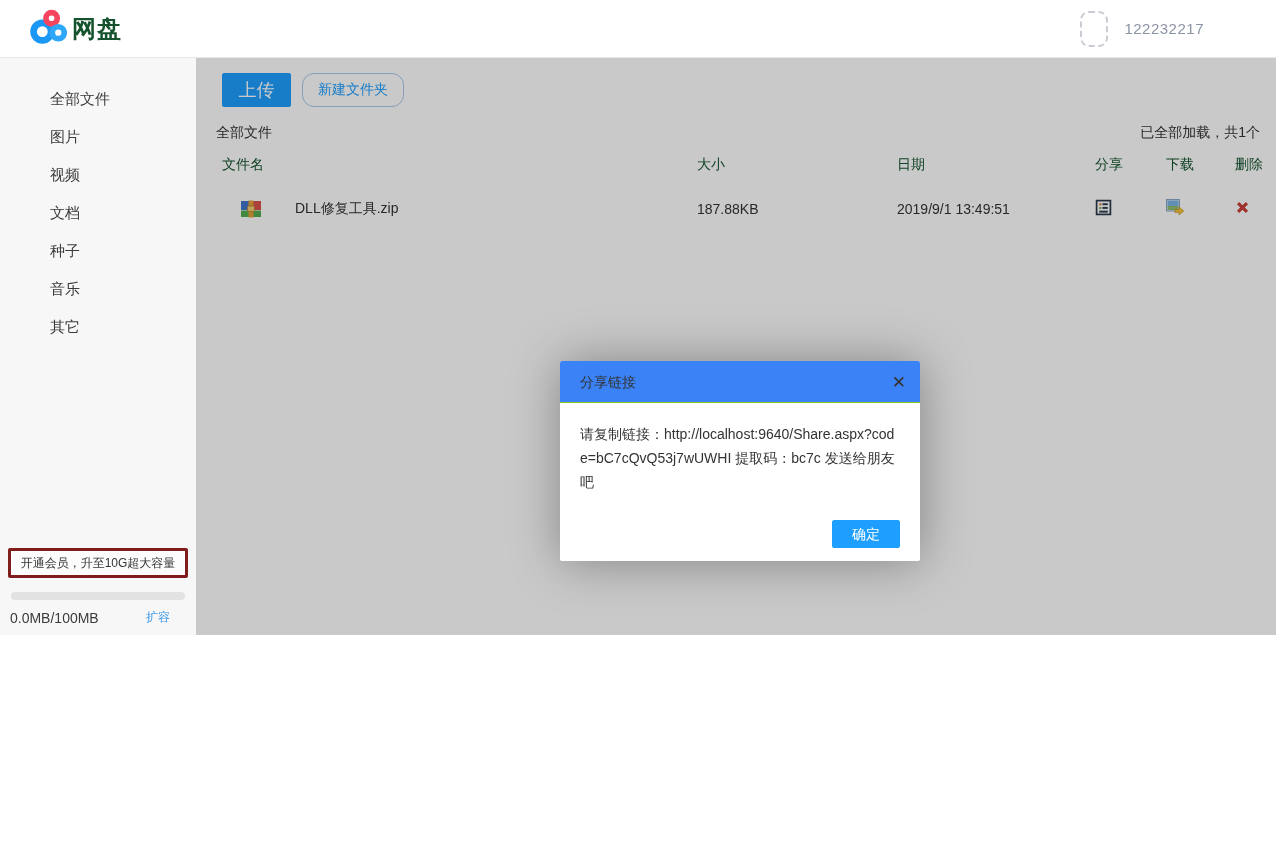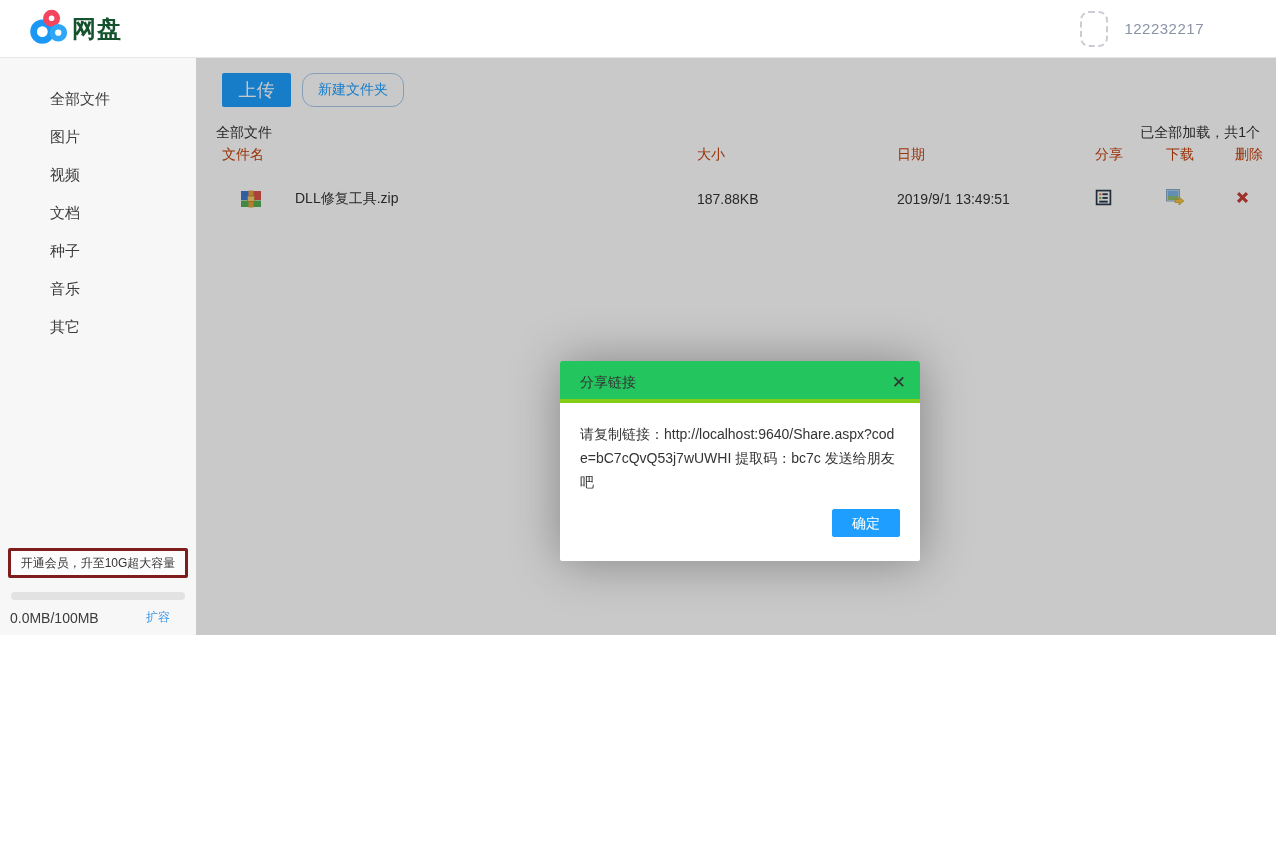--- a/index.html
+++ b/index.html
@@ -54,21 +54,21 @@
     border-radius:2px; font-size:18px; cursor:pointer; font-family:inherit;
   }
   .btn-newfolder {
     height:34px; padding:0 15px; background:#fff; border:1px solid #a9c9ea;
     color:#1E9FFF; border-radius:12px; font-size:14px; cursor:pointer; font-family:inherit;
   }
   .crumb-row {
     display:flex; justify-content:space-between; align-items:center;
     margin-top:17px; padding:0 16px 0 20px; font-size:14px; color:#333;
   }
-  .table-head { display:flex; align-items:center; margin-top:4px; font-size:14px; color:#c2410c; }
+  .table-head { display:flex; align-items:center; margin-top:14px; font-size:14px; color:#14532d; }
   .file-row { display:flex; align-items:center; margin-top:16px; height:38px; font-size:14px; color:#333; }
   .col-name { flex:1; display:flex; align-items:center; }
   .col-name.head-cell { padding-left:26px; }
   .col-size { width:200px; }
   .col-date { width:196px; }
   .col-share { width:70px; padding-left:2px; }
   .col-down  { width:70px; padding-left:3px; }
   .col-del   { width:43px; padding-left:2px; }
   .file-icon { margin-left:44px; width:22px; height:22px; flex-shrink:0; }
   .file-name { margin-left:33px; cursor:pointer; }
@@ -76,33 +76,33 @@
 
   
   .overlay { position:absolute; inset:0; background:rgba(0,0,0,0.21); z-index:5; }
   .modal {
     position:absolute; left:364px; top:303px; width:360px; height:200px;
     background:#fff; z-index:6; border-radius:2px;
     box-shadow:1px 1px 50px rgba(0,0,0,0.35);
     display:flex; flex-direction:column;
   }
   .modal-header {
-    height:42px; line-height:42px; background:#22c55e; border-bottom:4px solid #84cc16;
+    height:42px; line-height:42px; background:#3b82f6; border-bottom:1px solid #84cc16;
     border-radius:2px 2px 0 0; padding:0 80px 0 20px; position:relative;
     font-size:14px; color:#333;
   }
   .modal-close {
     position:absolute; right:14px; top:0; height:42px; display:flex; align-items:center;
     font-size:17px; color:#333; cursor:pointer; background:none; border:none; font-family:inherit;
   }
   .modal-body {
     flex:1; padding:19px 20px 0; font-size:14px; line-height:24px; color:#333;
     word-break:break-all;
   }
-  .modal-footer { text-align:right; padding:0 20px 24px;margin-top:8px; }
+  .modal-footer { text-align:right; padding:0 20px 13px;margin-top:8px; }
   .btn-confirm {
     height:28px; line-height:26px; padding:0 19px; background:#1E9FFF;
     border:1px solid #1E9FFF; border-radius:2px; color:#fff; font-size:14px;
     cursor:pointer; font-family:inherit;
   }
 </style>
 </head>
 <body>
 
 <div class="header">

